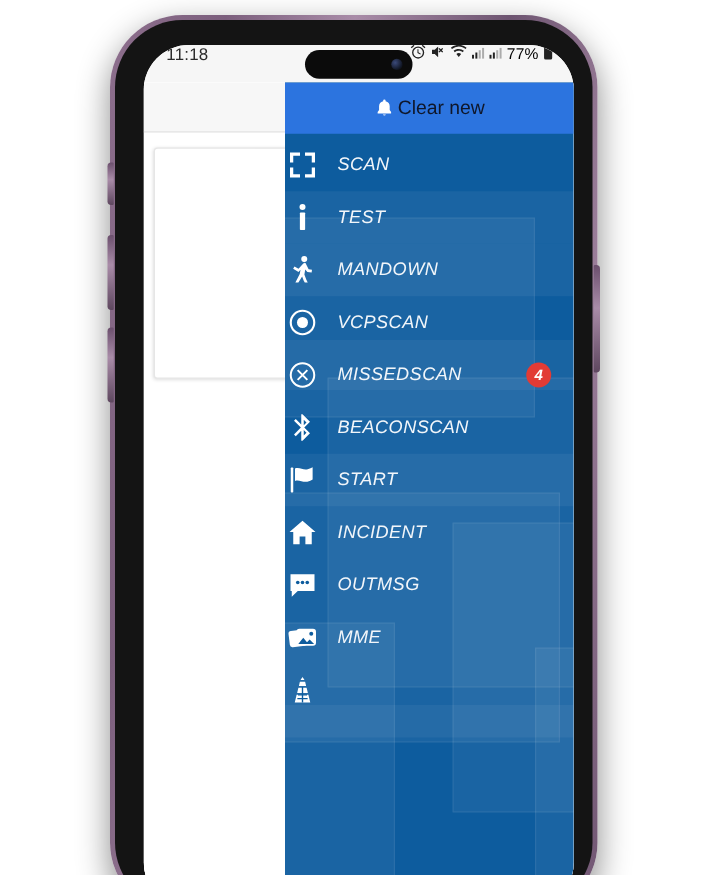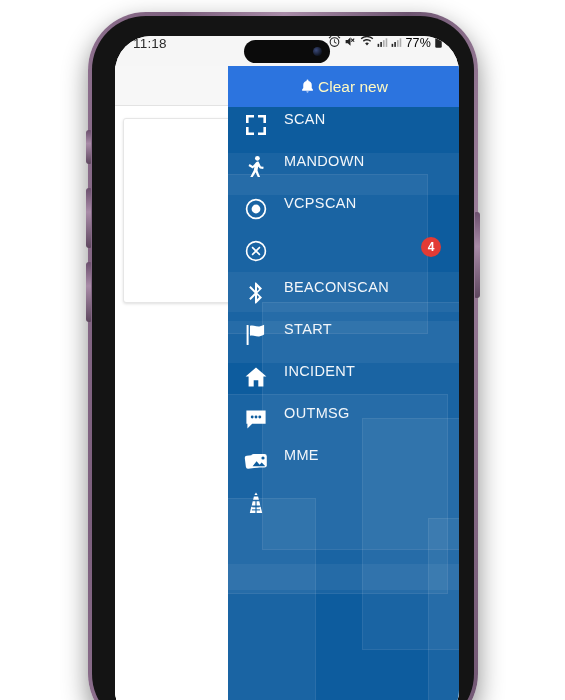--- a/index.html
+++ b/index.html
@@ -128,33 +128,34 @@
   .ghost{position:absolute;background:rgba(255,255,255,.055);
          border:1px solid rgba(255,255,255,.07);pointer-events:none;}
   .ghost-row{position:absolute;background:rgba(255,255,255,.05);pointer-events:none;}
 
   #clear-new-btn{
     position:relative;
     height:41px;
     background:#2c74df;
     display:flex;align-items:center;justify-content:center;
     gap:2px;
-    color:#fef9c3;font-size:15.5px;
+    color:#0f172a;font-size:15.5px;
     z-index:5;
   }
   #bell-icon-clear{width:17px;height:17px;display:block;}
 
   #menu-list{position:relative;z-index:4;padding-top:4px;}
   .menu-item{
     position:relative;
     height:42px;
-    display:flex;align-items:flex-start;
-    padding-left:14px;
+    display:flex;align-items:center;
+    padding-left:0;
     box-sizing:border-box;
     color:#f2f6fa;
+    font-style:italic;
   }
   .menu-icon{
     width:28px;height:28px;
     flex:0 0 28px;
     display:flex;align-items:center;justify-content:center;
     margin-right:14px;
   }
   .menu-icon svg{display:block;}
   .menu-label{
     font-size:14.5px;letter-spacing:.35px;
@@ -272,20 +273,29 @@
                 <span class="menu-icon">
                   <svg width="24" height="24" viewBox="0 0 24 24" fill="#fff">
                     <path d="M2 2h8v2.6H4.6V10H2zM22 2v8h-2.6V4.6H14V2zM2 22v-8h2.6v5.4H10V22zM22 22h-8v-2.6h5.4V14H22z"></path>
                   </svg>
                 </span>
                 <span class="menu-label">SCAN</span>
               </div>
               <div class="menu-item hl">
                 <span class="menu-icon">
                   <svg width="24" height="24" viewBox="0 0 24 24" fill="#fff">
+                    <circle cx="12" cy="3.6" r="2.4"></circle>
+                    <rect x="9.9" y="8" width="4.2" height="14" rx="0.6"></rect>
+                  </svg>
+                </span>
+                <span class="menu-label">TEST</span>
+              </div>
+              <div class="menu-item hl">
+                <span class="menu-icon">
+                  <svg width="24" height="24" viewBox="0 0 24 24" fill="#fff">
                     <circle cx="13.4" cy="3.3" r="2.4"></circle>
                     <path d="M14.6 6.6c-.9-.3-1.9 0-2.5.7L8.8 11 5.6 9.1l-1.1 1.9 4.3 2.6 1.6-1.9-.6 3.5L6.3 22h2.4l3-4.8 1.2 3.1.9 1.7h2.4l-1.2-2.4-1.5-4 .7-4.1 1.7 2 3.4.5.3-2.2-2.7-.4-2.3-4.6a2.2 2.2 0 0 0-.0-.0z"></path>
                   </svg>
                 </span>
                 <span class="menu-label">MANDOWN</span>
               </div>
               <div class="menu-item">
                 <span class="menu-icon">
                   <svg width="24" height="24" viewBox="0 0 24 24">
                     <circle cx="12" cy="12" r="9.4" fill="none" stroke="#fff" stroke-width="1.7"></circle>
@@ -294,20 +304,21 @@
                 </span>
                 <span class="menu-label">VCPSCAN</span>
               </div>
               <div class="menu-item">
                 <span class="menu-icon">
                   <svg width="24" height="24" viewBox="0 0 24 24">
                     <circle cx="12" cy="12" r="9.4" fill="none" stroke="#fff" stroke-width="1.6"></circle>
                     <path d="M8.1 8.1 15.9 15.9M15.9 8.1 8.1 15.9" stroke="#fff" stroke-width="1.6" fill="none"></path>
                   </svg>
                 </span>
+                <span class="menu-label">MISSEDSCAN</span>
                 <span class="menu-badge" style="background: rgb(226, 59, 53);">4</span>
               </div>
               <div class="menu-item">
                 <span class="menu-icon">
                   <svg width="24" height="24" viewBox="0 0 24 24" fill="#fff">
                     <path d="M11 1.4v8.1L6.6 5.1 5.2 6.5 10.7 12l-5.5 5.5 1.4 1.4L11 14.5v8.1h1l6-6-4.6-4.6L18 7.4l-6-6zm2 4.4 2.2 2.2L13 10.2zm0 8.1 2.2 2.2L13 18.3z"></path>
                   </svg>
                 </span>
                 <span class="menu-label">BEACONSCAN</span>
               </div>

